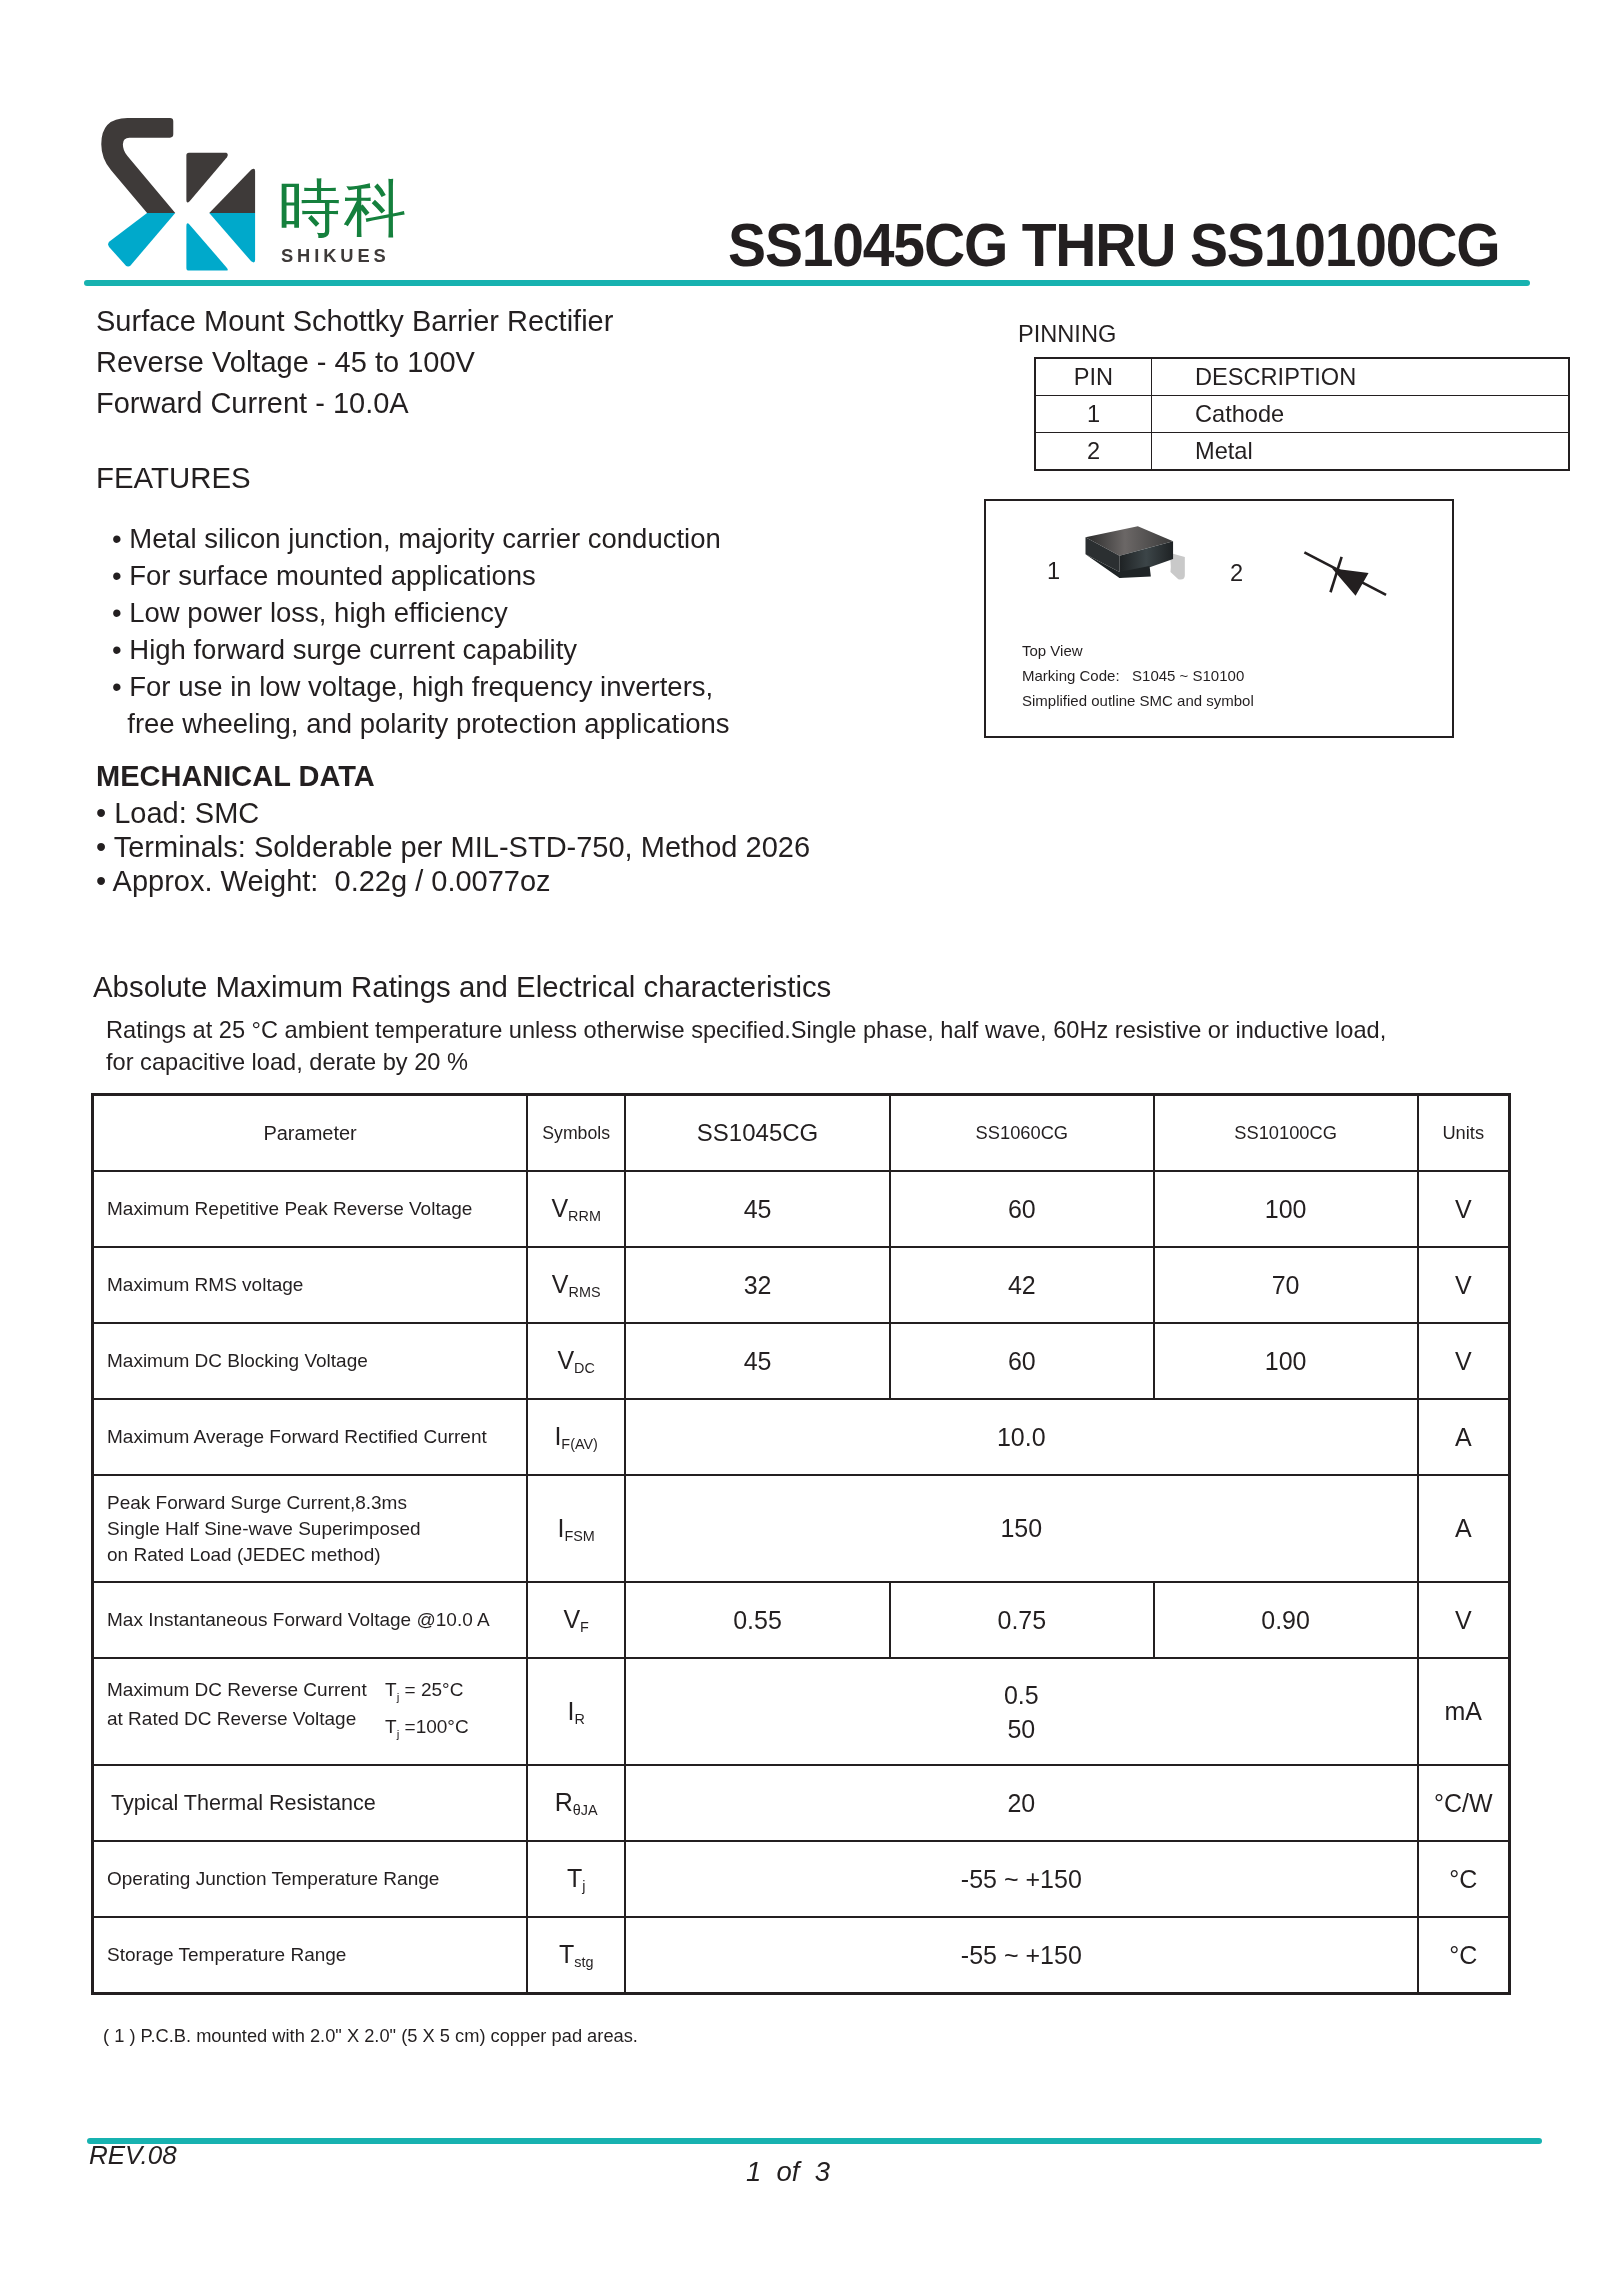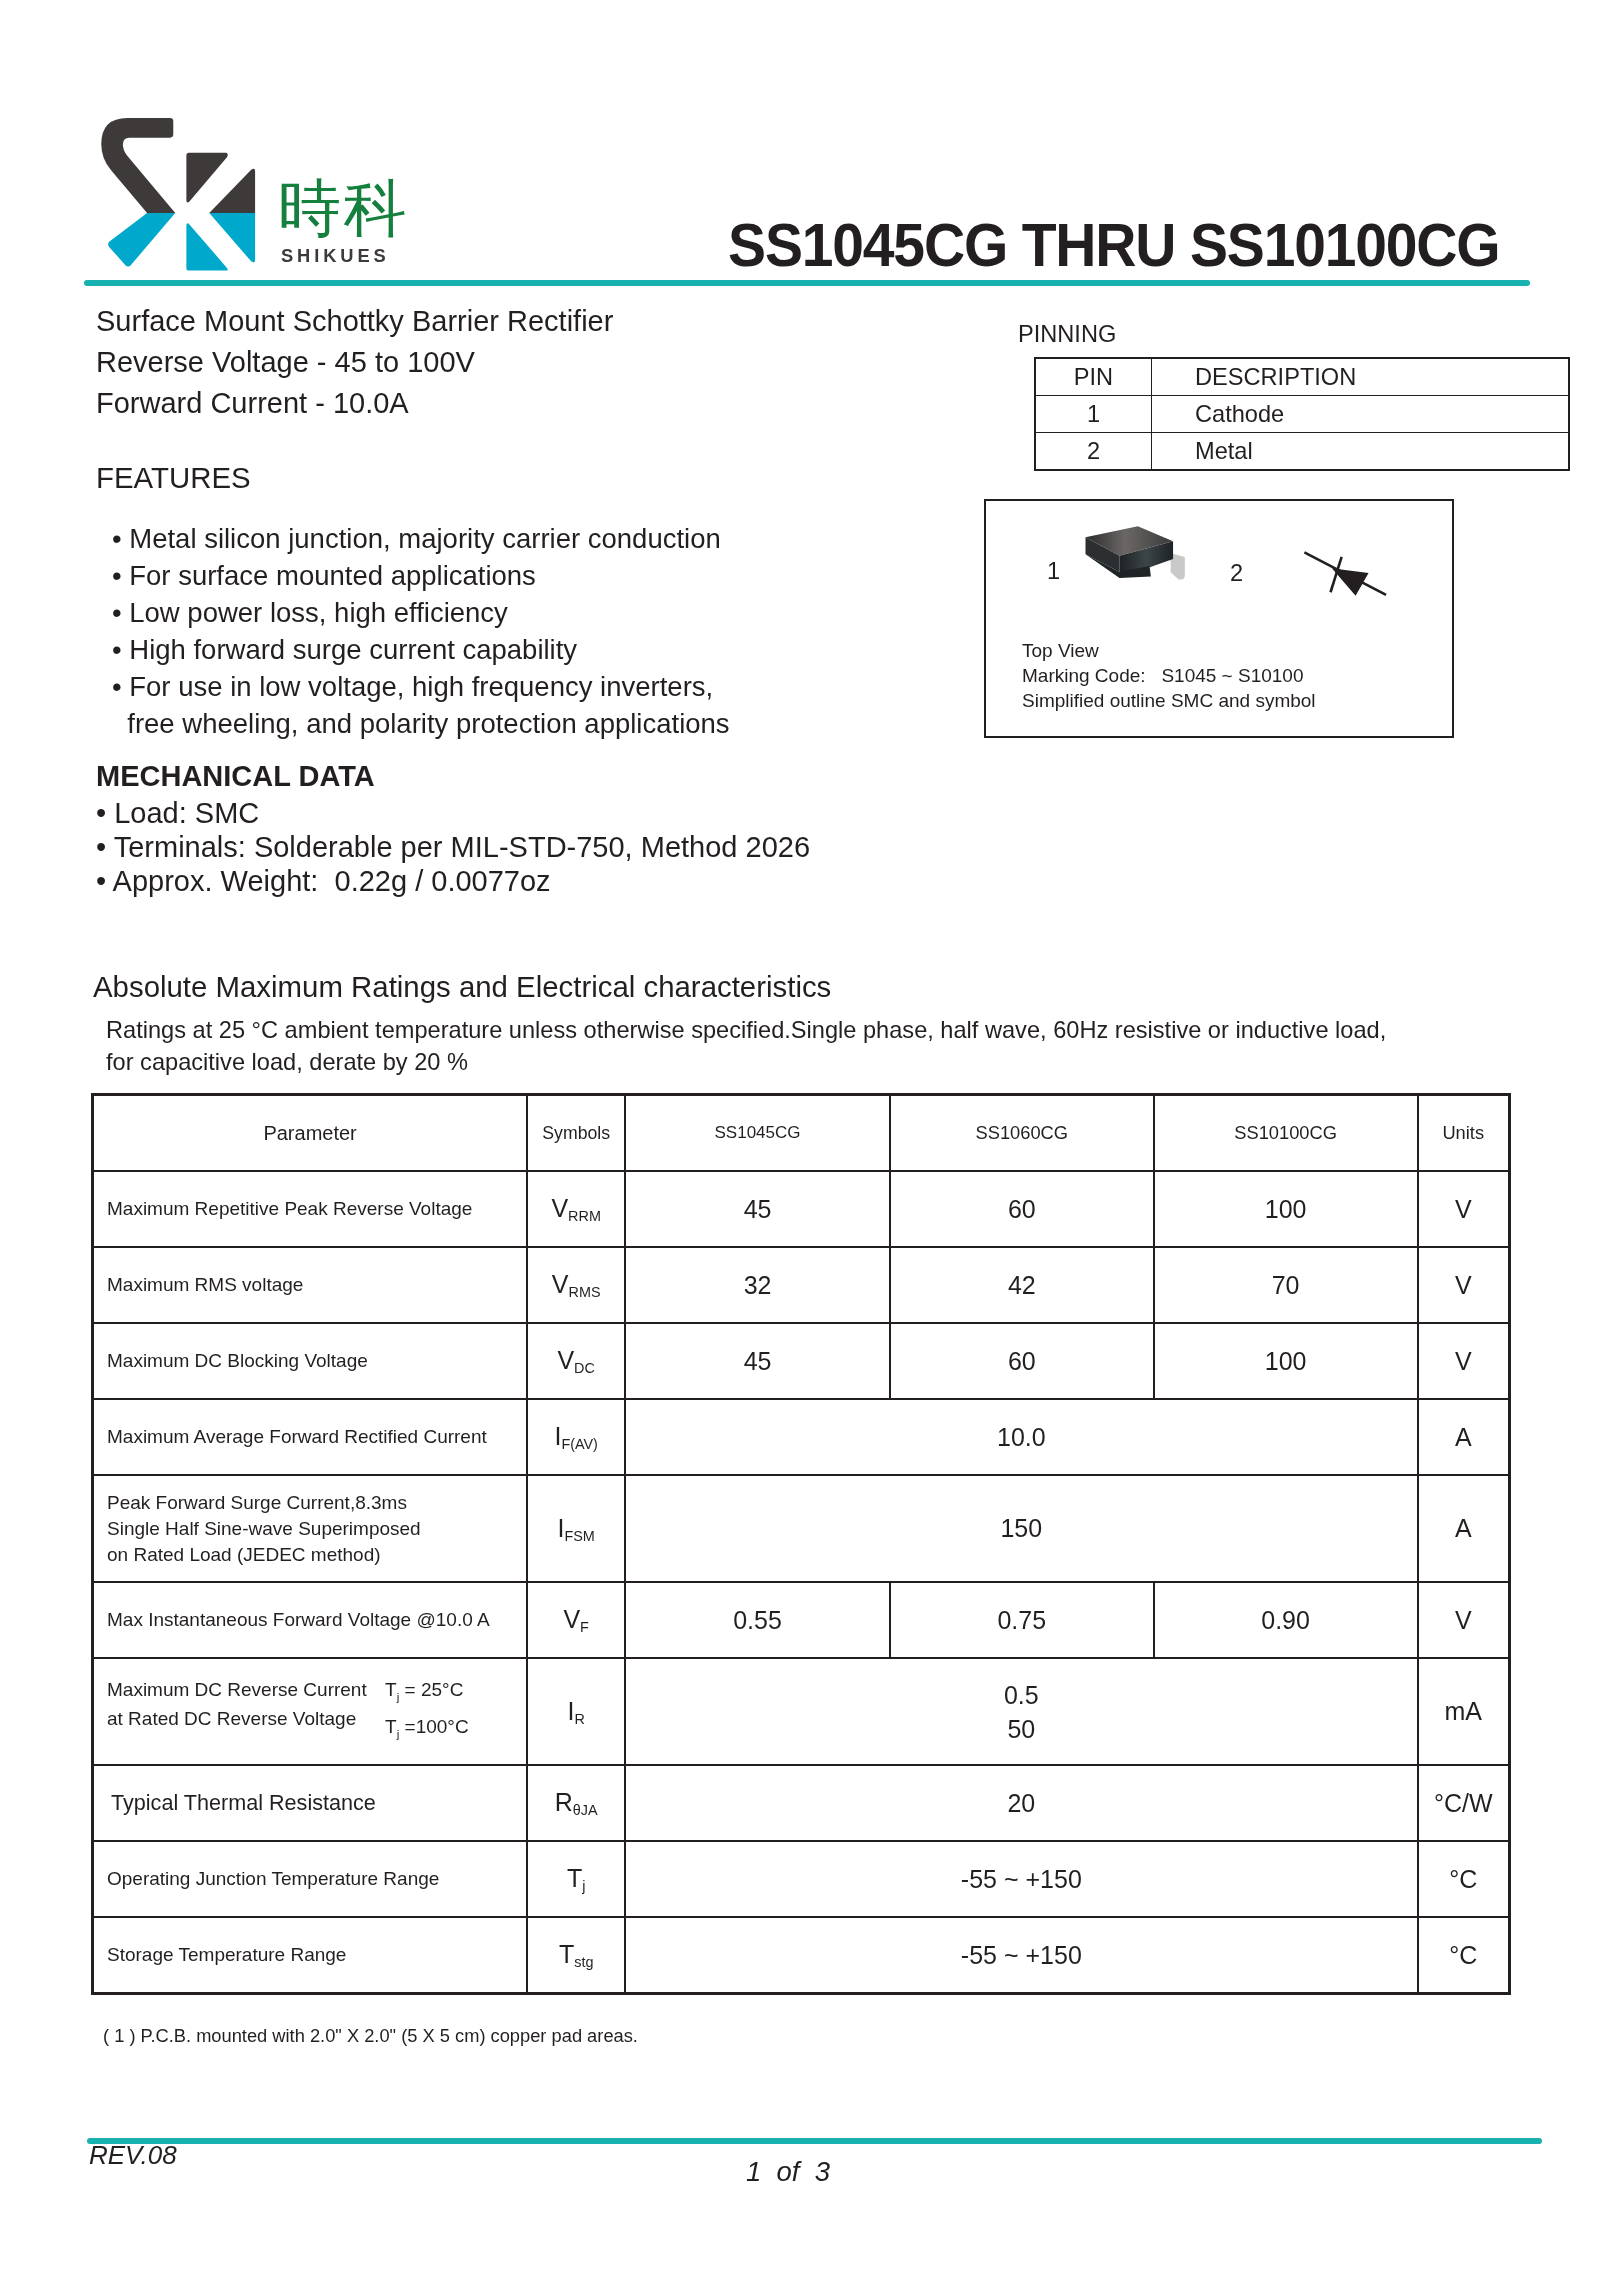--- a/index.html
+++ b/index.html
@@ -21,21 +21,21 @@
   .mech li { white-space:pre; }
   .pinning-title { left:1018px; top:321px; font-size:23.6px; }
   table.pins { position:absolute; left:1034px; top:357px; width:536px; border-collapse:collapse; font-size:23.6px; border:2.6px solid #231f20; }
   table.pins td { border:1.3px solid #231f20; height:36px; padding:0; }
   table.pins td.c1 { width:115px; text-align:center; }
   table.pins td.c2 { padding-left:43px; }
   .pkg-box { left:984px; top:499px; width:466px; height:235px; border:2.6px solid #231f20; }
   .pkg-svg { left:1021px; top:523px; }
   .pkg-label1 { left:1047px; top:558px; font-size:23.6px; }
   .pkg-label2 { left:1230px; top:560px; font-size:23.6px; }
-  .pkg-caption { left:1022px; top:638px; font-size:19px; line-height:25px; }
+  .pkg-caption { left:1022px; top:638px; font-size:15px; line-height:25px; }
   .pkg-caption div { white-space:pre; }
   .abs-title { left:93px; top:970px; font-size:29.4px; }
   .abs-note { left:93px; top:1014px; font-size:23.6px; line-height:32px;margin-left:13px; }
   table.ratings { position:absolute; left:91px; top:1093px; width:1420px; border-collapse:collapse; border:3.3px solid #231f20; }
   table.ratings td, table.ratings th { border:2px solid #231f20; padding:0; text-align:center; font-weight:normal; }
   table.ratings th { height:74px; font-size:20px; }
   table.ratings td { height:74px; font-size:25px; }
   table.ratings td.param { text-align:left; padding-left:13px; font-size:19px; line-height:26px; }
   table.ratings td.sym { font-size:25px; }
   table.ratings td.sym sub { font-size:14.4px; vertical-align:-3.9px; }
@@ -159,21 +159,21 @@
       <col style="width:98px">
       <col style="width:265px">
       <col style="width:264px">
       <col style="width:264px">
       <col style="width:92px">
   </colgroup>
   <tbody>
       <tr>
     <th>Parameter</th>
     <th style="font-size:17.7px">Symbols</th>
-    <th style="font-size:17px">SS1045CG</th>
+    <th style="font-size:24px">SS1045CG</th>
     <th style="font-size:18.3px">SS1060CG</th>
     <th style="font-size:18.3px">SS10100CG</th>
     <th style="font-size:18.3px">Units</th>
   </tr>
 
   <tr>
     <td class="param">Maximum Repetitive Peak Reverse Voltage</td>
     <td class="sym"><span>V</span><sub>RRM</sub></td>
     <td>45</td>
     <td>60</td>

